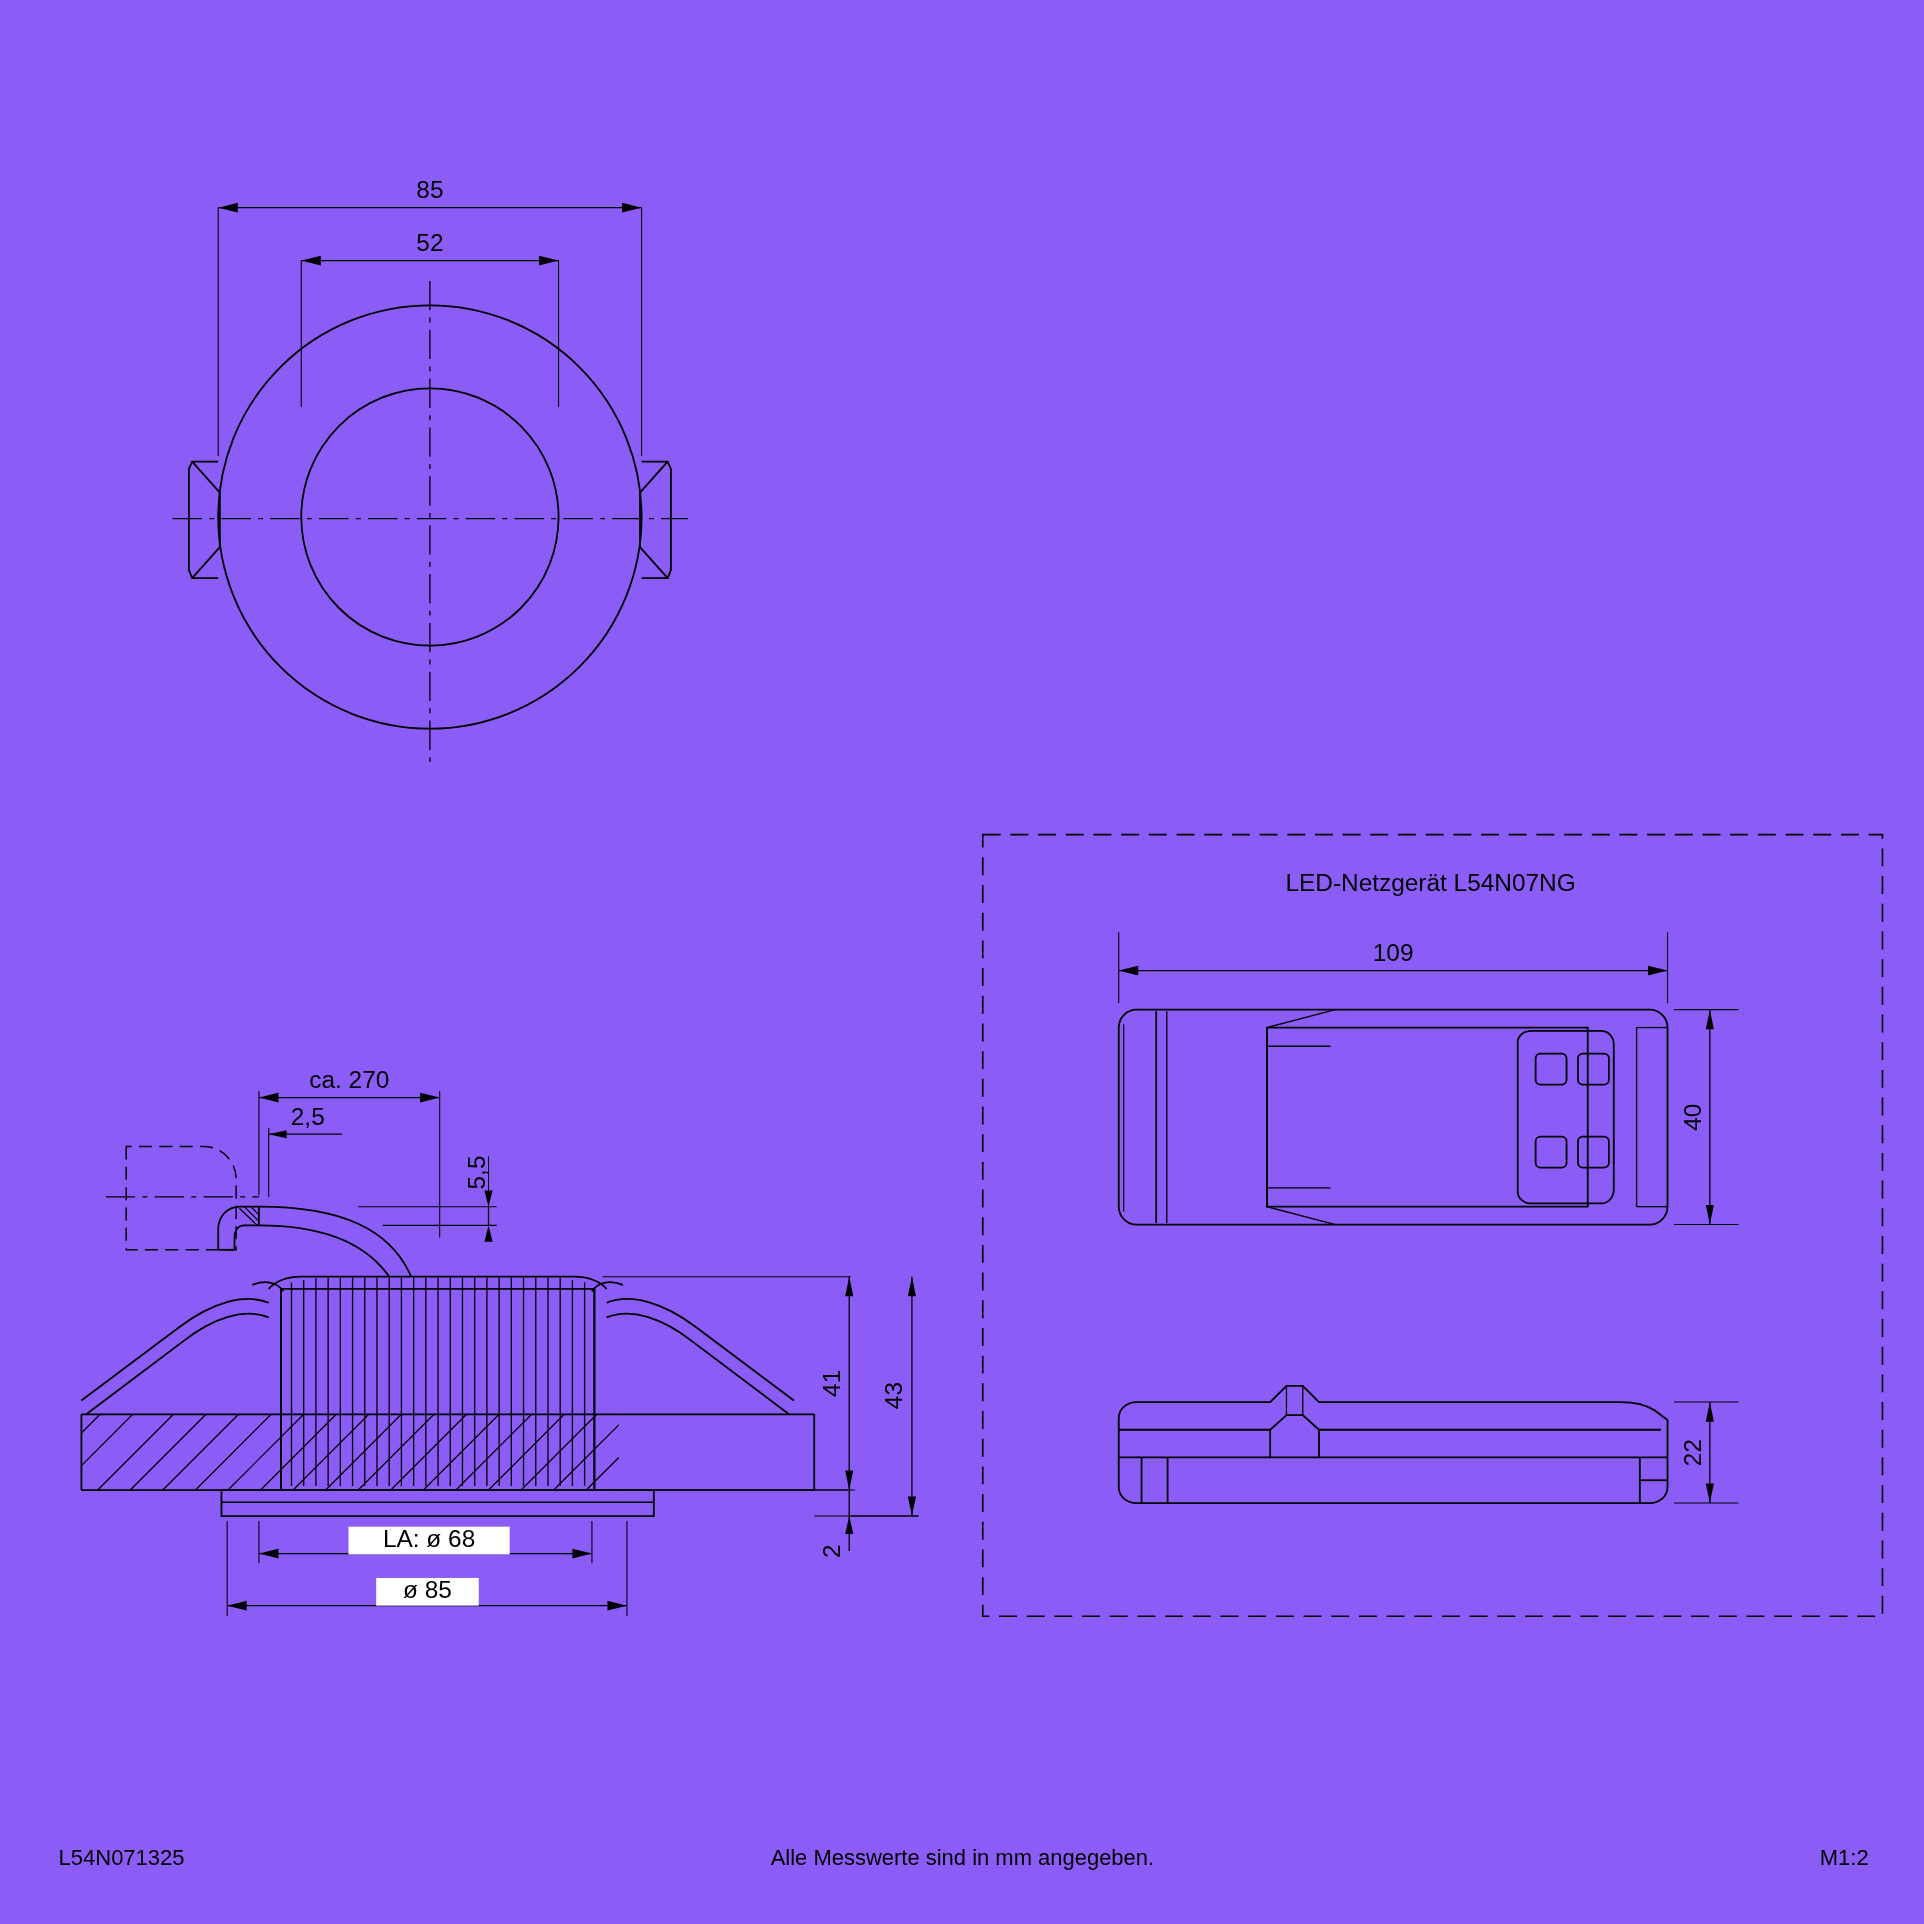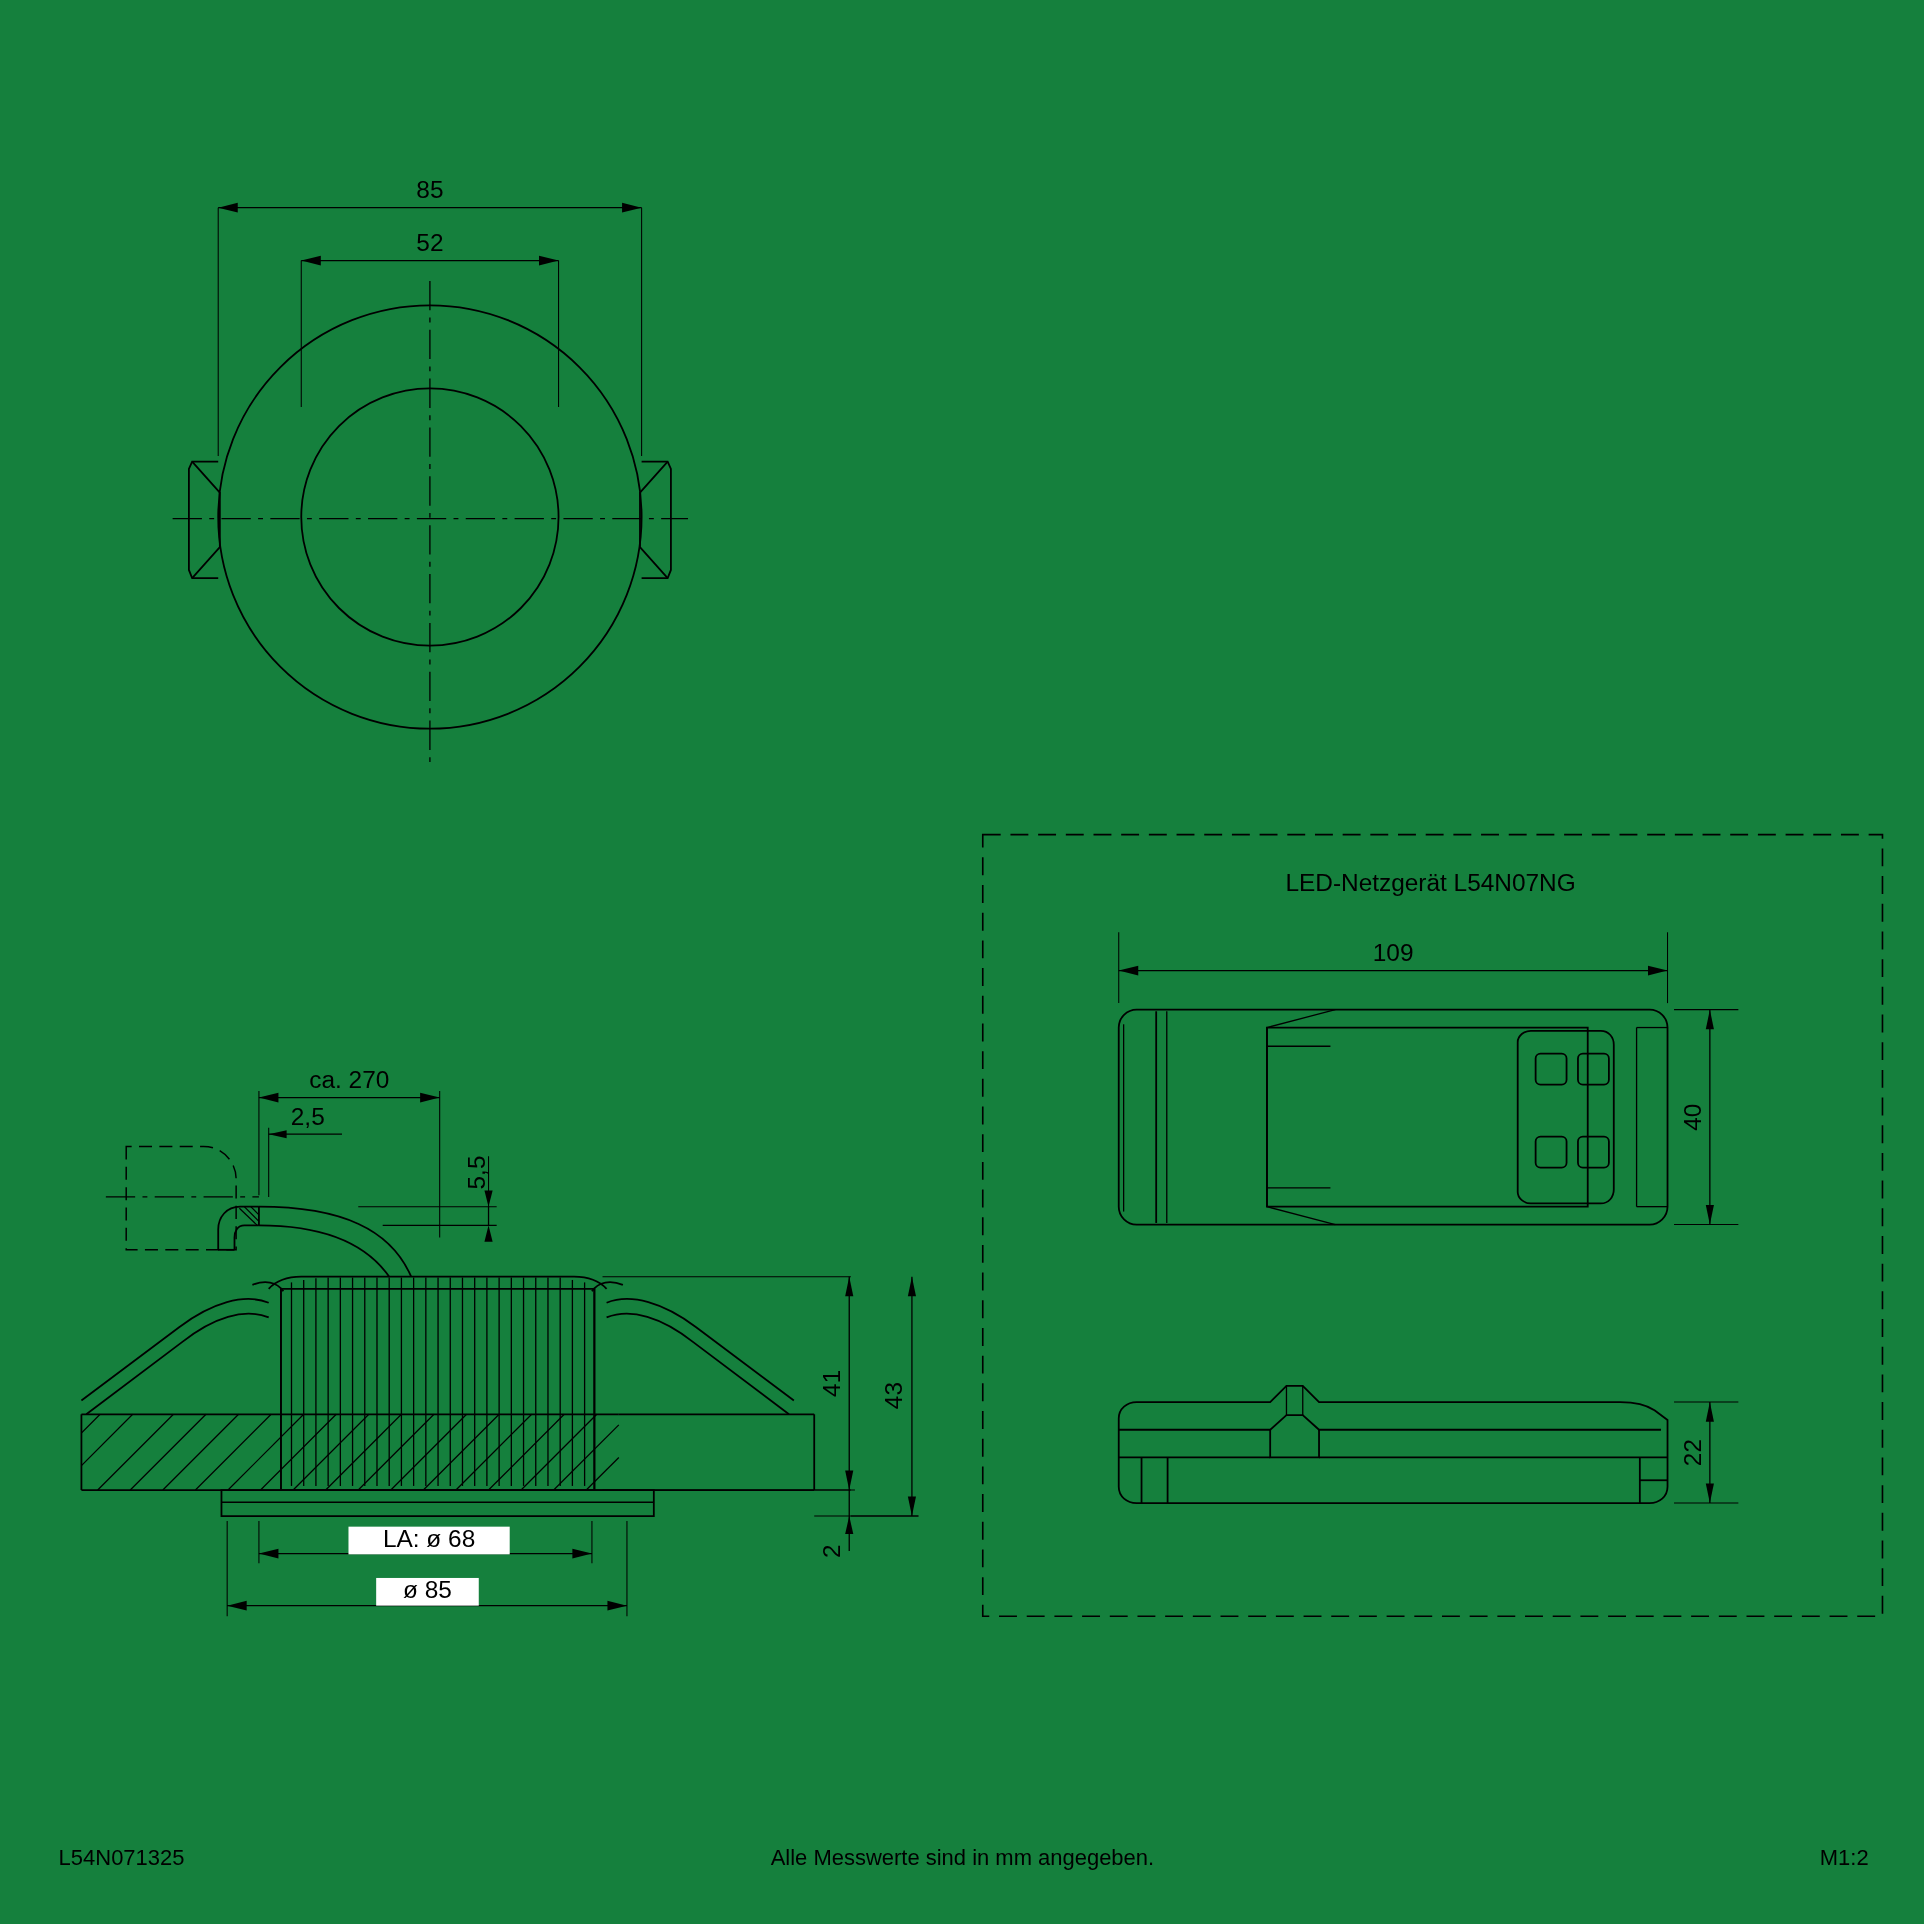--- a/index.html
+++ b/index.html
@@ -11,21 +11,21 @@
     width: 1924px;
     height: 1924px;
     font-family: "Liberation Sans", sans-serif;
     color: #000000;
     overflow: hidden;
   }
   #sheet {
     position: relative;
     width: 1924px;
     height: 1924px;
-    background: #15803d;
+    background: #8b5cf6;
   }
   svg.drawing {
     position: absolute;
     left: 0;
     top: 0;
     width: 1924px;
     height: 1924px;
   }
   .dim-text {
     font-family: "Liberation Sans", sans-serif;

